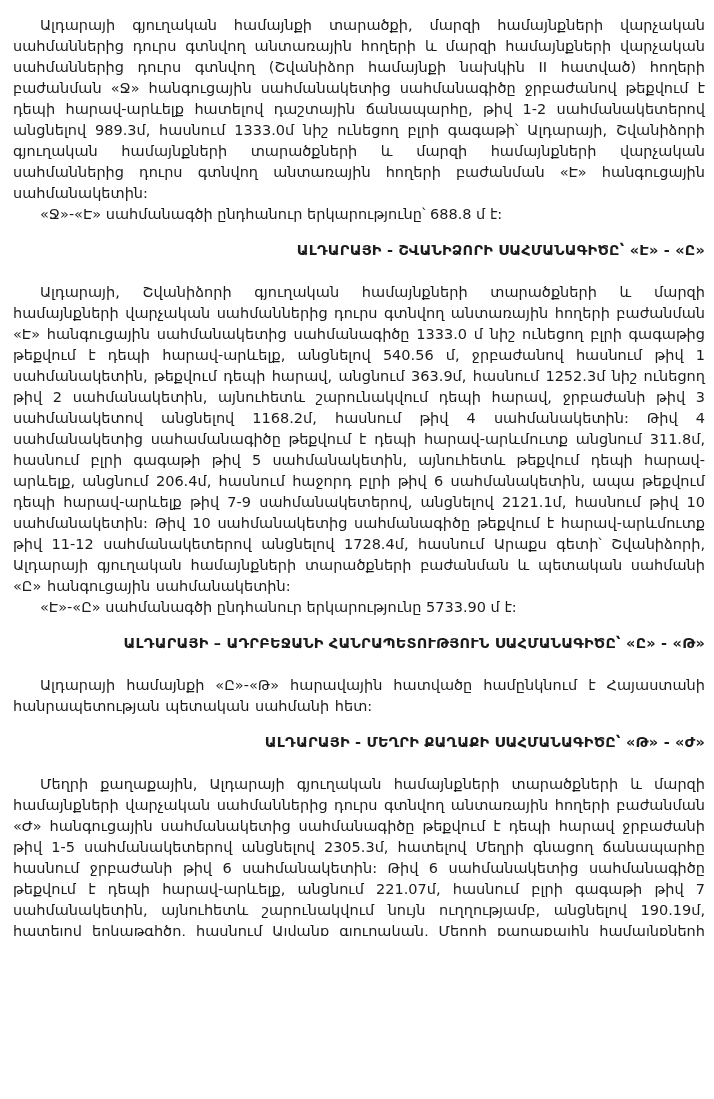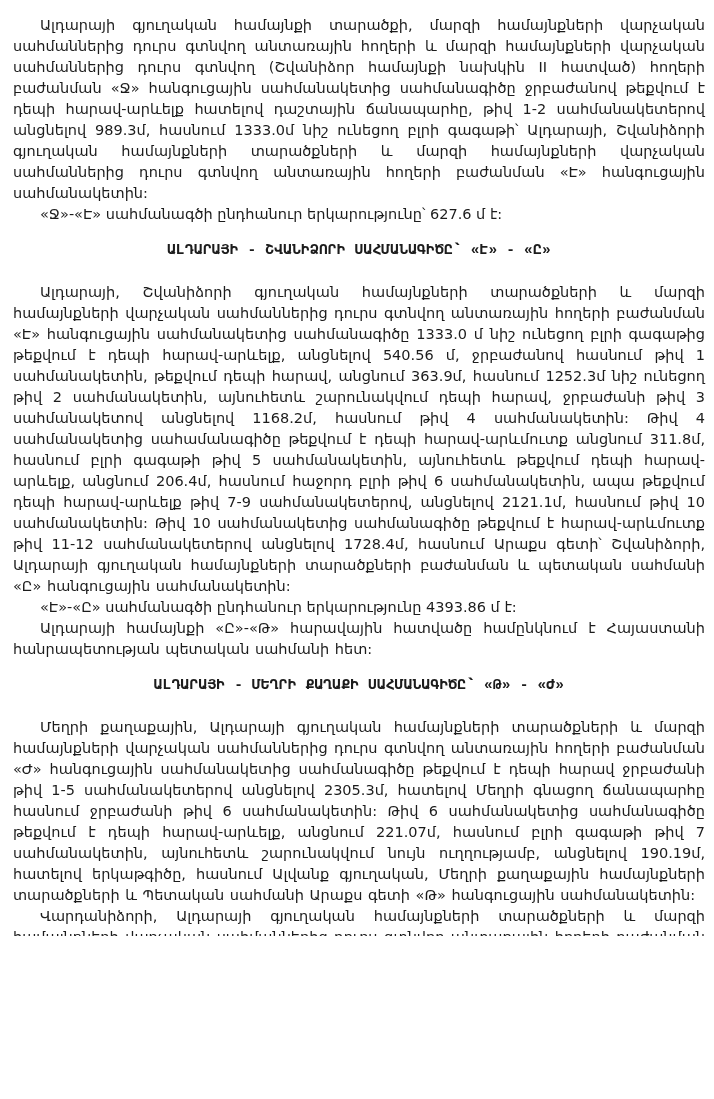--- a/index.html
+++ b/index.html
@@ -26,40 +26,40 @@
     text-indent: 27px;
     word-spacing: 1px;
   }
   .summary-line {
     margin: 0;
     text-align: left;
     text-indent: 27px;
   }
   .section-heading {
     margin: 15px 0 21px 0;
-    text-align: center;
+    text-align: right;
     font-size: 14.5px;
     font-weight: 700;
     line-height: 21px;
     letter-spacing: 0.2px;
-    font-family: Liberation Mono, monospace;
   }
 </style>
 </head>
 <body>
 
 <div class="page">
   <p class="body-par">Ալդարայի գյուղական համայնքի տարածքի, մարզի համայնքների վարչական սահմաններից դուրս գտնվող անտառային հողերի և մարզի համայնքների վարչական սահմաններից դուրս գտնվող (Շվանիձոր համայնքի նախկին II հատված) հողերի բաժանման «Ջ» հանգուցային սահմանակետից սահմանագիծը ջրբաժանով թեքվում է դեպի հարավ-արևելք հատելով դաշտային ճանապարհը, թիվ 1-2 սահմանակետերով անցնելով 989.3մ, հասնում 1333.0մ նիշ ունեցող բլրի գագաթի՝ Ալդարայի, Շվանիձորի գյուղական համայնքների տարածքների և մարզի համայնքների վարչական սահմաններից դուրս գտնվող անտառային հողերի բաժանման «Է» հանգուցային սահմանակետին:</p>
-  <p class="summary-line">«Ջ»-«Է» սահմանագծի ընդհանուր երկարությունը՝ 627.6  մ է:</p>
+  <p class="summary-line">«Ջ»-«Է» սահմանագծի ընդհանուր երկարությունը՝ 688.8  մ է:</p>
 
   <div class="section-heading">ԱԼԴԱՐԱՅԻ - ՇՎԱՆԻՁՈՐԻ  ՍԱՀՄԱՆԱԳԻԾԸ՝ «Է» - «Ը»</div>
 
   <p class="body-par">Ալդարայի, Շվանիձորի գյուղական համայնքների տարածքների և մարզի համայնքների վարչական սահմաններից դուրս գտնվող անտառային հողերի բաժանման «Է» հանգուցային սահմանակետից սահմանագիծը 1333.0 մ նիշ ունեցող բլրի գագաթից թեքվում է դեպի հարավ-արևելք, անցնելով  540.56 մ, ջրբաժանով հասնում թիվ 1 սահմանակետին, թեքվում դեպի հարավ, անցնում 363.9մ, հասնում 1252.3մ նիշ ունեցող թիվ 2 սահմանակետին, այնուհետև շարունակվում դեպի հարավ, ջրբաժանի թիվ 3 սահմանակետով անցնելով 1168.2մ, հասնում թիվ 4 սահմանակետին: Թիվ 4 սահմանակետից սահամանագիծը թեքվում է դեպի հարավ-արևմուտք անցնում 311.8մ, հասնում բլրի գագաթի թիվ 5 սահմանակետին, այնուհետև թեքվում դեպի հարավ-արևելք, անցնում 206.4մ, հասնում  հաջորդ բլրի թիվ 6 սահմանակետին, ապա թեքվում դեպի հարավ-արևելք թիվ 7-9 սահմանակետերով, անցնելով 2121.1մ, հասնում թիվ 10 սահմանակետին: Թիվ 10 սահմանակետից սահմանագիծը թեքվում է հարավ-արևմուտք թիվ 11-12 սահմանակետերով անցնելով 1728.4մ,  հասնում Արաքս գետի՝ Շվանիձորի, Ալդարայի գյուղական համայնքների տարածքների բաժանման և պետական սահմանի «Ը» հանգուցային սահմանակետին:</p>
-  <p class="summary-line">«Է»-«Ը» սահմանագծի ընդհանուր երկարությունը 4393.86  մ է:</p>
+  <p class="summary-line">«Է»-«Ը» սահմանագծի ընդհանուր երկարությունը 5733.90  մ է:</p>
 
+  <div class="section-heading">ԱԼԴԱՐԱՅԻ – ԱԴՐԲԵՋԱՆԻ ՀԱՆՐԱՊԵՏՈՒԹՅՈՒՆ  ՍԱՀՄԱՆԱԳԻԾԸ՝ «Ը» - «Թ»</div>
 
   <p class="body-par">Ալդարայի համայնքի «Ը»-«Թ» հարավային հատվածը համընկնում է Հայաստանի հանրապետության  պետական սահմանի հետ:</p>
 
   <div class="section-heading">ԱԼԴԱՐԱՅԻ - ՄԵՂՐԻ ՔԱՂԱՔԻ  ՍԱՀՄԱՆԱԳԻԾԸ՝  «Թ» - «Ժ»</div>
 
   <p class="body-par">Մեղրի քաղաքային, Ալդարայի գյուղական համայնքների տարածքների և մարզի համայնքների վարչական սահմաններից դուրս գտնվող անտառային հողերի բաժանման «Ժ» հանգուցային սահմանակետից սահմանագիծը թեքվում է դեպի հարավ ջրբաժանի թիվ 1-5 սահմանակետերով անցնելով 2305.3մ, հատելով Մեղրի գնացող ճանապարհը հասնում ջրբաժանի թիվ 6 սահմանակետին: Թիվ 6 սահմանակետից սահմանագիծը թեքվում է դեպի հարավ-արևելք, անցնում 221.07մ,  հասնում բլրի գագաթի թիվ 7 սահմանակետին, այնուհետև շարունակվում նույն ուղղությամբ, անցնելով 190.19մ, հատելով երկաթգիծը, հասնում Ալվանք գյուղական, Մեղրի քաղաքային համայնքների տարածքների և Պետական սահմանի  Արաքս գետի «Թ» հանգուցային սահմանակետին:</p>
 
 
   <p class="body-par">Վարդանիձորի, Ալդարայի գյուղական համայնքների տարածքների և մարզի համայնքների վարչական սահմաններից դուրս գտնվող անտառային հողերի բաժանման «Ի» հանգուցային սահմանակետից ջրհավաքի 1664.5 մ նիշ ունեցող երկու ձորակների հատման տեղից սահմանագիծը թեքվում է դեպի հյուսիս-արևելք, անցնում 543.9մ, հասնում թիվ 1 սահմանակետին, այնուհետև թեքվում դեպի հարավ-արևելք, անցնում 509.4մ,  ջրբաժանով հասնում թիվ 2 սահմանակետին: Թիվ 2 սահմանակետից</p>
 </div>

